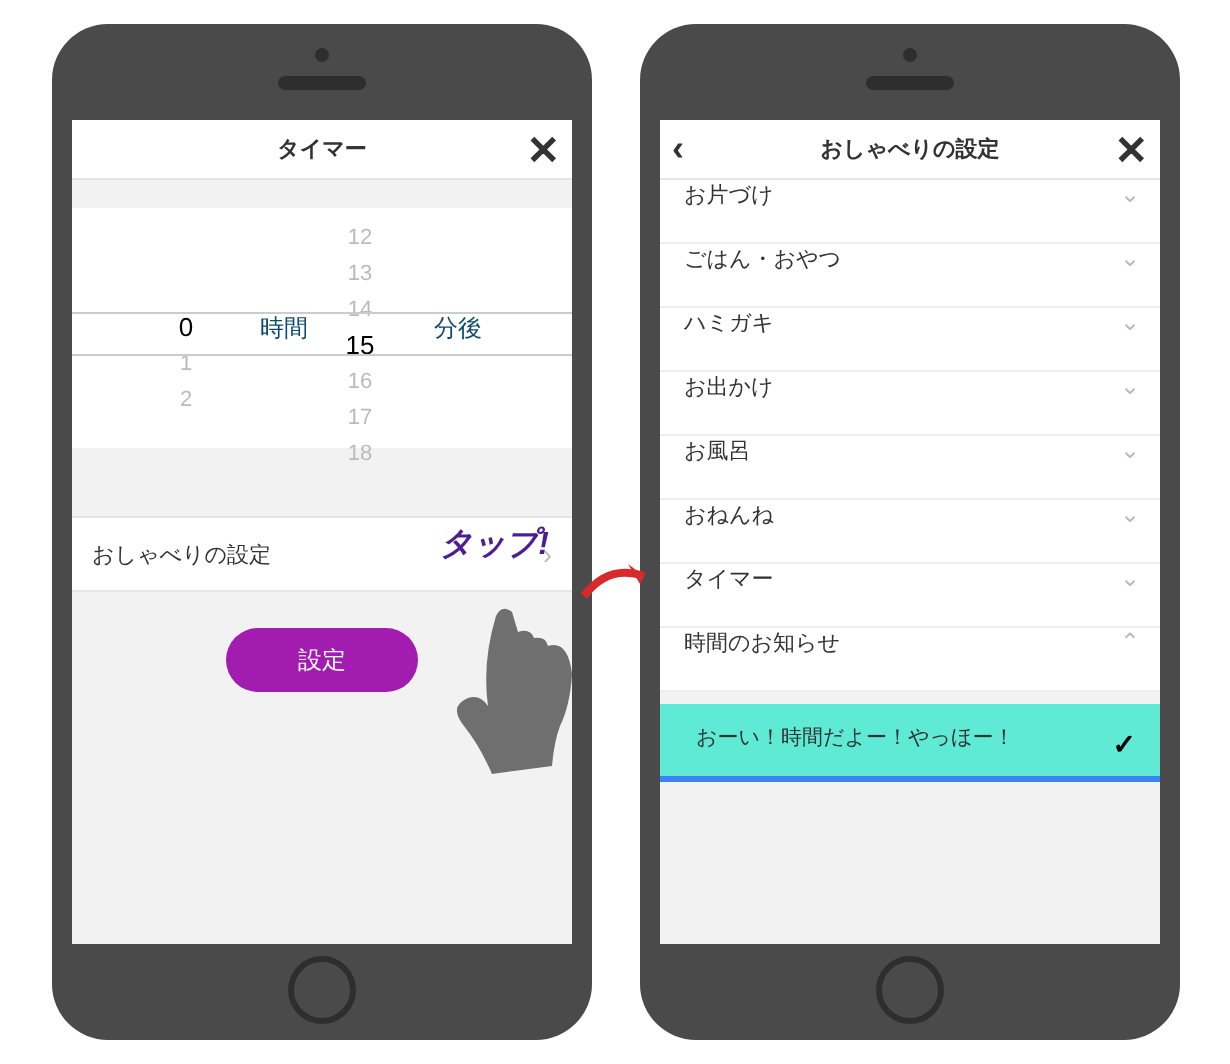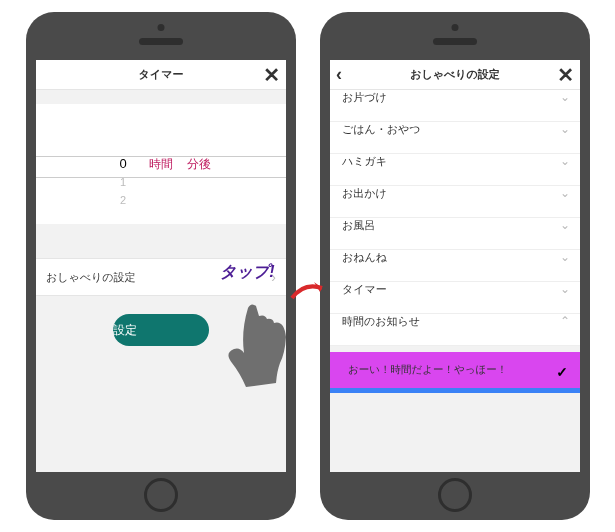--- a/index.html
+++ b/index.html
@@ -75,21 +75,21 @@
     display: flex; flex-direction: column; align-items: center;
     padding-top: 6px;
     color: #bbb;
     font-size: 11px;
     line-height: 18px;
   }
   .picker-col .row { height: 18px; }
   .picker-label {
     width: 38px;
     display: flex; align-items: center; justify-content: center;
-    font-size: 12px; color: #be185d;
+    font-size: 12px; color: #0c4a6e; margin-left: 11px;
   }
   .picker-selband {
     position: absolute;
     left: 0; right: 0;
     top: 52px; height: 22px;
     border-top: 1px solid #ccc;
     border-bottom: 1px solid #ccc;
   }
   .picker-col .sel { color: #000; font-size: 13px; }
   .row-link {
@@ -102,50 +102,50 @@
     border-bottom: 1px solid #e5e5e5;
     position: relative;
     cursor: pointer;
   }
   .row-link .chev {
     position: absolute; right: 10px; color: #bbb; font-size: 14px;
   }
   .setbtn {
     margin: 18px auto 7px;
     width: 96px; height: 32px;
-    background: #0f766e;
+    background: #a21caf;
     color: #fff;
     border: none;
     border-radius: 16px;
     font-size: 12px;
-    display: flex; align-items: center; 
+    display: flex; align-items: center; justify-content: center;
     cursor: pointer;
   }
   
   .list { background:#fff; }
   .list-item {
     height: 32px;
     display: flex; align-items: flex-start;
     padding: 0 12px;
     border-bottom: 1px solid #eee;
     font-size: 11px;
     position: relative;
     cursor: pointer;
   }
   .list-item .exp {
     position: absolute; right: 10px; color: #bbb; font-size: 12px;
   }
   .sub-item {
     padding: 10px 18px;
     font-size: 10.5px;
-    border-bottom: 5px solid #3b82f6;
+    border-bottom: 3px solid #3b82f6;
     position: relative;
     cursor: pointer;
     line-height: 1.5;
-    background:#d946ef;
+    background:#5eead4;
   }
   .sub-item.sel::after {
     content: "✓";
     position: absolute; right: 12px; top: 10px;
     font-size: 14px; color: #000; font-weight: 800;
   }
   .gap { height: 6px; background:#f2f2f2; }
   
   .tap-label {
     position: absolute;
@@ -185,20 +185,29 @@
       <div class="picker-col">
         <div class="row"></div>
         <div class="row"></div>
         <div class="row"></div>
         <div class="row sel">0</div>
         <div class="row">1</div>
         <div class="row">2</div>
         <div class="row"></div>
       </div>
       <div class="picker-label" style="padding-top:52px;align-items:flex-start;">時間</div>
+      <div class="picker-col">
+        <div class="row">12</div>
+        <div class="row">13</div>
+        <div class="row">14</div>
+        <div class="row sel">15</div>
+        <div class="row">16</div>
+        <div class="row">17</div>
+        <div class="row">18</div>
+      </div>
       <div class="picker-label" style="padding-top:52px;align-items:flex-start;">分後</div>
     </div>
     <div class="row-link">
       <span>おしゃべりの設定</span>
       <span class="chev">›</span>
     </div>
     <button class="setbtn">
       <span>設定</span>
     </button>
   </div>

